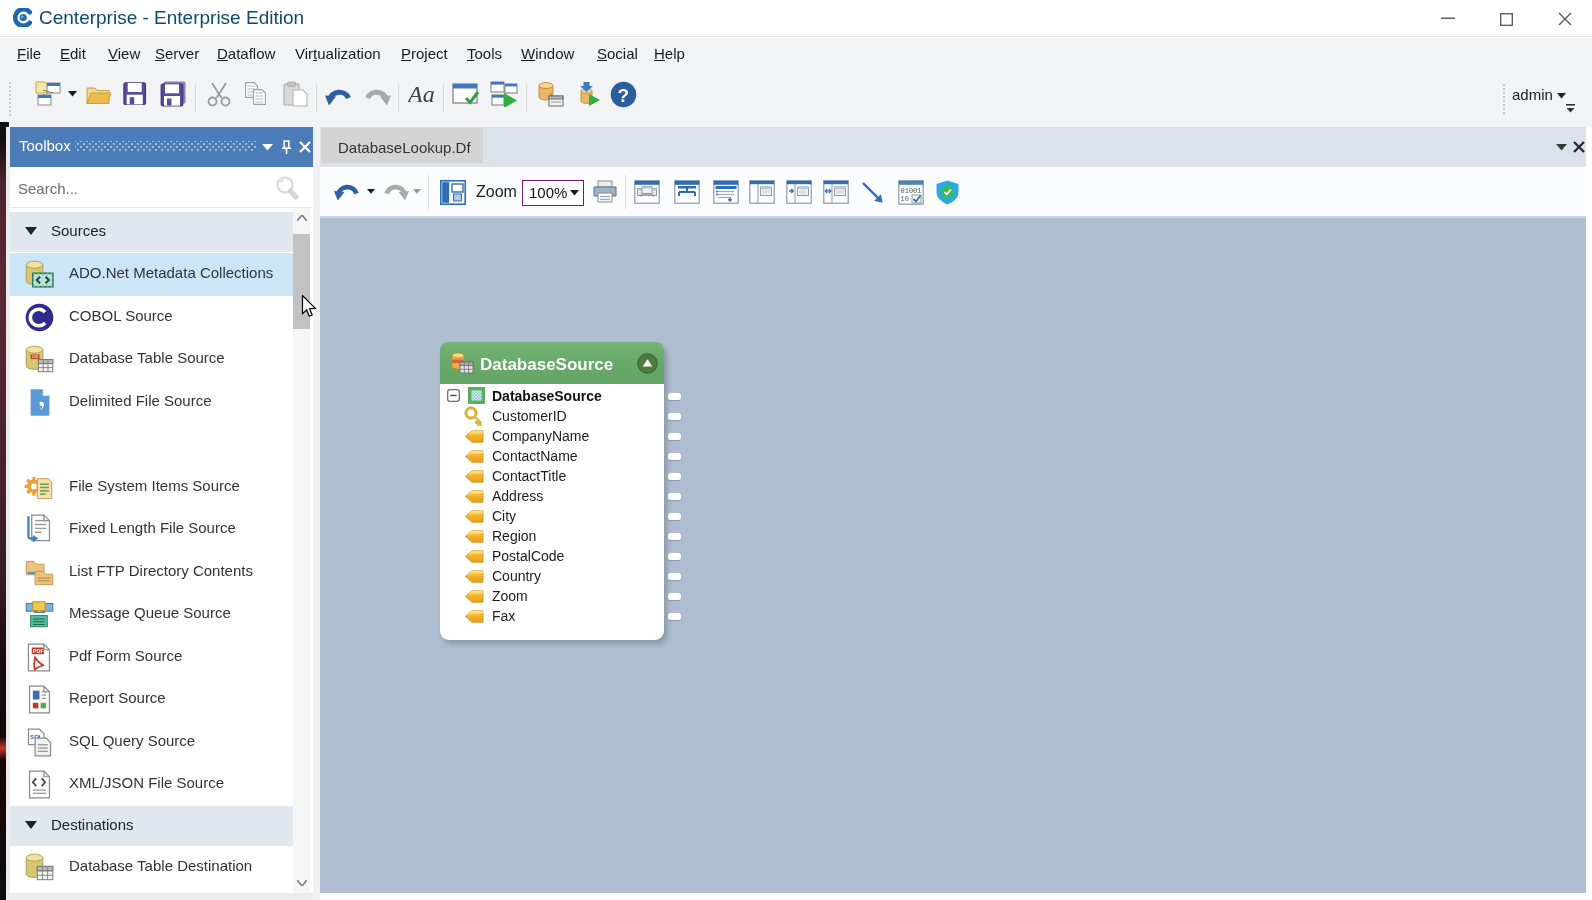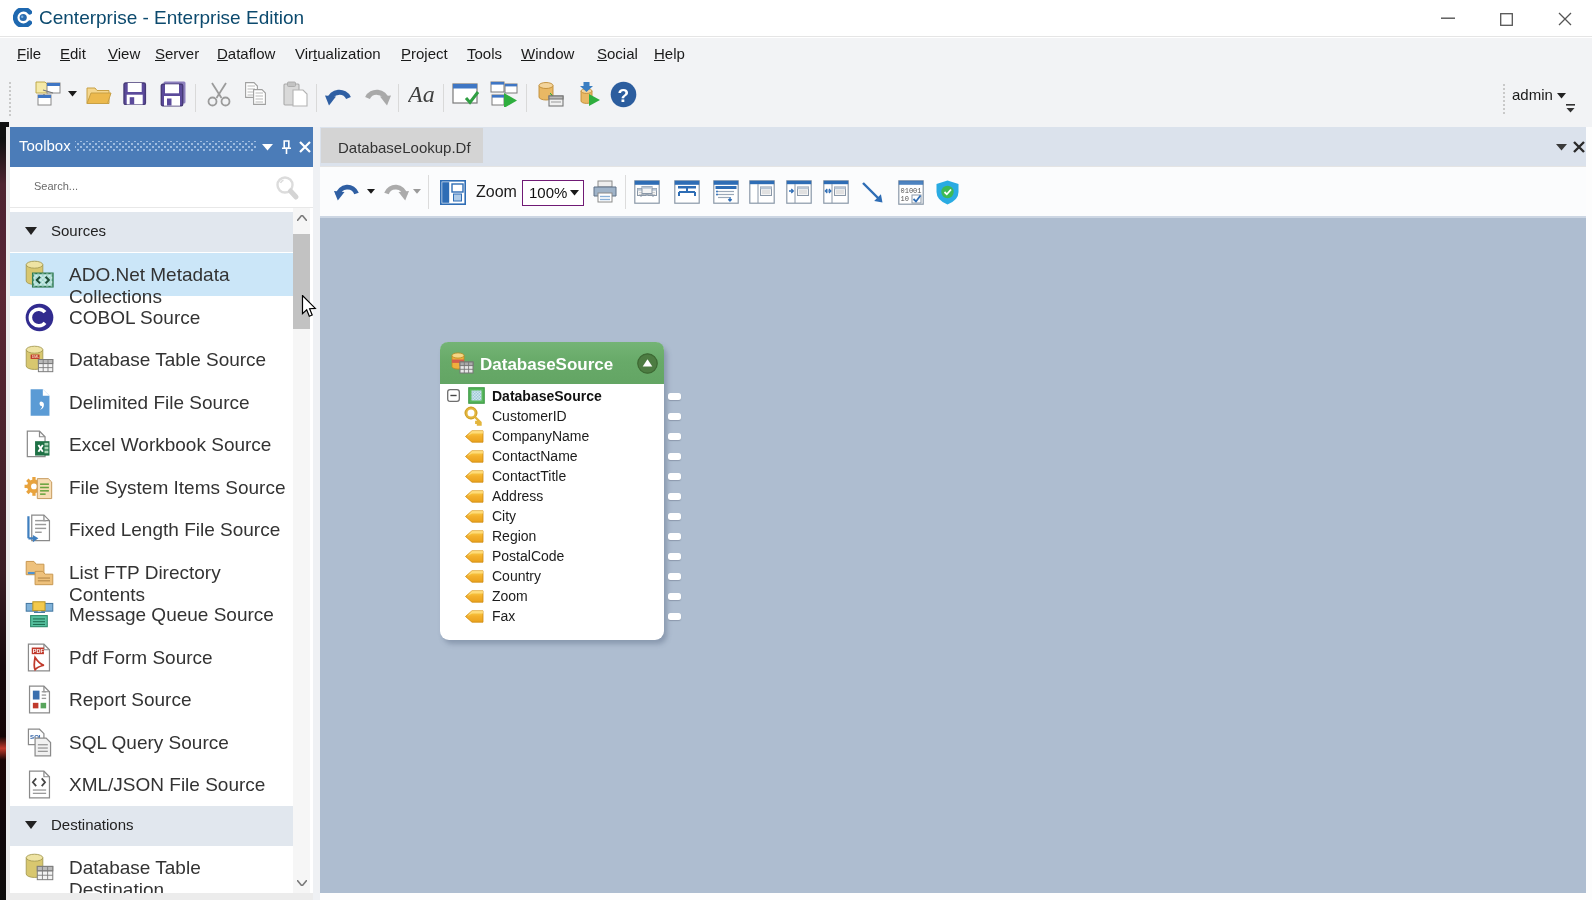--- a/index.html
+++ b/index.html
@@ -28,29 +28,29 @@
 #lightedge { left:6px; top:127px; width:5px; height:773px; background:#ececec; }
 
 
 #toolbox { left:10px; top:127px; width:303px; height:766px; background:#737373; }
 #tbxbottom { left:10px; top:893px; width:303px; height:7px; background:#ececec; }
 #tbxheader { left:0; top:0; width:303px; height:40px; background:#4b7cb8; }
 #tbxheader .title { position:absolute; left:9px; top:10px; color:#fff; font-size:15px; }
 #tbxgrip { position:absolute; left:65px; top:14px; width:182px; height:11px;
   background-image:radial-gradient(#9fbce0 1.2px, transparent 1.3px), radial-gradient(#9fbce0 1.2px, transparent 1.3px); background-size:6px 6px; background-position:0 0, 3px 3px;}
 #searchrow { left:0; top:40px; width:303px; height:41px; background:#fff; border-bottom:1px solid #e8e8e8; }
-#searchrow .ph { position:absolute; left:8px; top:13px; font-size:11px; color:#6b6b6b;margin-left:16px; }
+#searchrow .ph { position:absolute; left:8px; top:13px; font-size:15px; color:#6b6b6b; }
 #tree { left:0; top:81px; width:303px; height:685px; background:#fff; overflow:hidden; }
 .sechdr { position:absolute; left:0; width:285px; height:40px; background:#e1e7ee; }
 .sechdr .tri { position:absolute; left:15px; top:15px; width:0; height:0; border-left:6px solid transparent; border-right:6px solid transparent; border-top:8px solid #222; }
 .sechdr .lbl { position:absolute; left:41px; top:10px; font-size:15px; color:#222; }
 .titem { position:absolute; left:0; width:285px; height:43px; }
 .titem.sel { background:#cbe6f8; }
 .titem .ticon { position:absolute; left:14px; top:6px; width:31px; height:31px; }
-.titem .tlbl { position:absolute; left:59px; top:11px; font-size:19px; color:#333; }
+.titem .tlbl { position:absolute; left:59px; top:11px; font-size:15px; color:#333; }
 
 
 #tbxsb { left:283px; top:81px; width:17px; height:685px; background:#f6f6f6; }
 #tbxsb .thumb { position:absolute; left:0px; top:26px; width:17px; height:95px; background:#c2c2c2; }
 
 
 #splitter { left:313px; top:127px; width:7px; height:773px; background:#eff1f4; }
 #rightedge { left:1586px; top:127px; width:6px; height:773px; background:#fdfdfd; }
 
 
@@ -316,34 +316,20 @@
       </div>
 <div class="titem" style="top:172.5px">
         <span class="ticon">
           <svg width="31" height="31" viewBox="0 0 28 28" style="position:absolute;left:0;top:0">
             <path d="M6 2 L17 2 L23 8 L23 26 L6 26 Z" fill="#5b9bd5"></path>
             <path d="M17 2 L17 8 L23 8 Z" fill="#ffffff"></path>
             <path d="M15.5 13 q2.5 0.5 2.5 3 q0 3.5 -3.5 4.5 q2 -1.8 1.8 -3.2 q-2.3 -0.3 -2.3 -2.2 q0 -2.1 1.5 -2.1 Z" fill="#fff"></path>
           </svg>
         </span>
         <span class="tlbl">Delimited File Source</span>
-      </div>
-<div class="titem" style="top:215.0px">
-        <span class="ticon">
-          <svg width="31" height="31" viewBox="0 0 28 28" style="position:absolute;left:0;top:0">
-            <path d="M3 2 L14 2 L19 7 L19 25 L3 25 Z" fill="#fff" stroke="#8a8a8a" stroke-width="1.1"></path>
-            <path d="M14 2 L14 7 L19 7" fill="none" stroke="#8a8a8a" stroke-width="1.1"></path>
-            <rect x="10" y="11" width="13" height="13" fill="#1e7145"></rect>
-            <path d="M13 14.5 L17 20.5 M17 14.5 L13 20.5" stroke="#fff" stroke-width="1.7"></path>
-            <rect x="18.5" y="12.5" width="3.5" height="2.4" fill="#a8d5b5"></rect>
-            <rect x="18.5" y="16" width="3.5" height="2.4" fill="#a8d5b5"></rect>
-            <rect x="18.5" y="19.5" width="3.5" height="2.4" fill="#a8d5b5"></rect>
-          </svg>
-        </span>
-        <span class="tlbl">Excel Workbook Source</span>
       </div>
 <div class="titem" style="top:257.5px">
         <span class="ticon">
           <svg width="31" height="31" viewBox="0 0 28 28" style="position:absolute;left:0;top:0">
             <g fill="#e8a33d">
               <circle cx="9" cy="13" r="6.2"></circle>
               <g stroke="#e8a33d" stroke-width="3">
                 <line x1="9" y1="4.5" x2="9" y2="21.5"></line>
                 <line x1="0.5" y1="13" x2="17.5" y2="13"></line>
                 <line x1="3" y1="7" x2="15" y2="19"></line>

